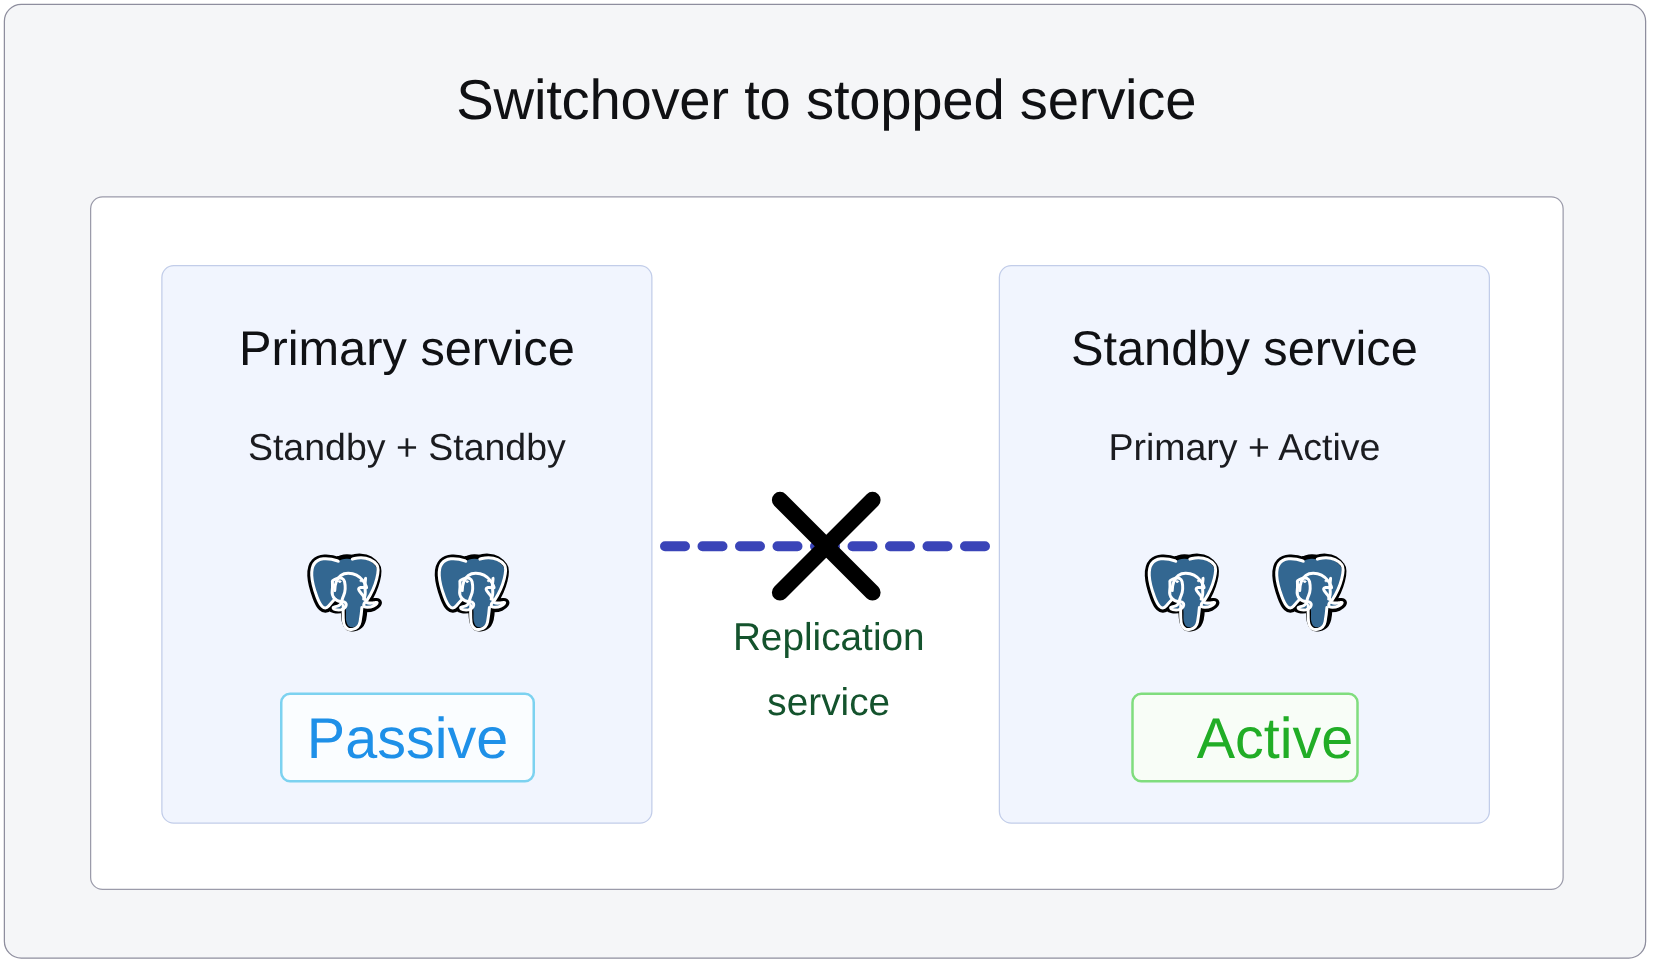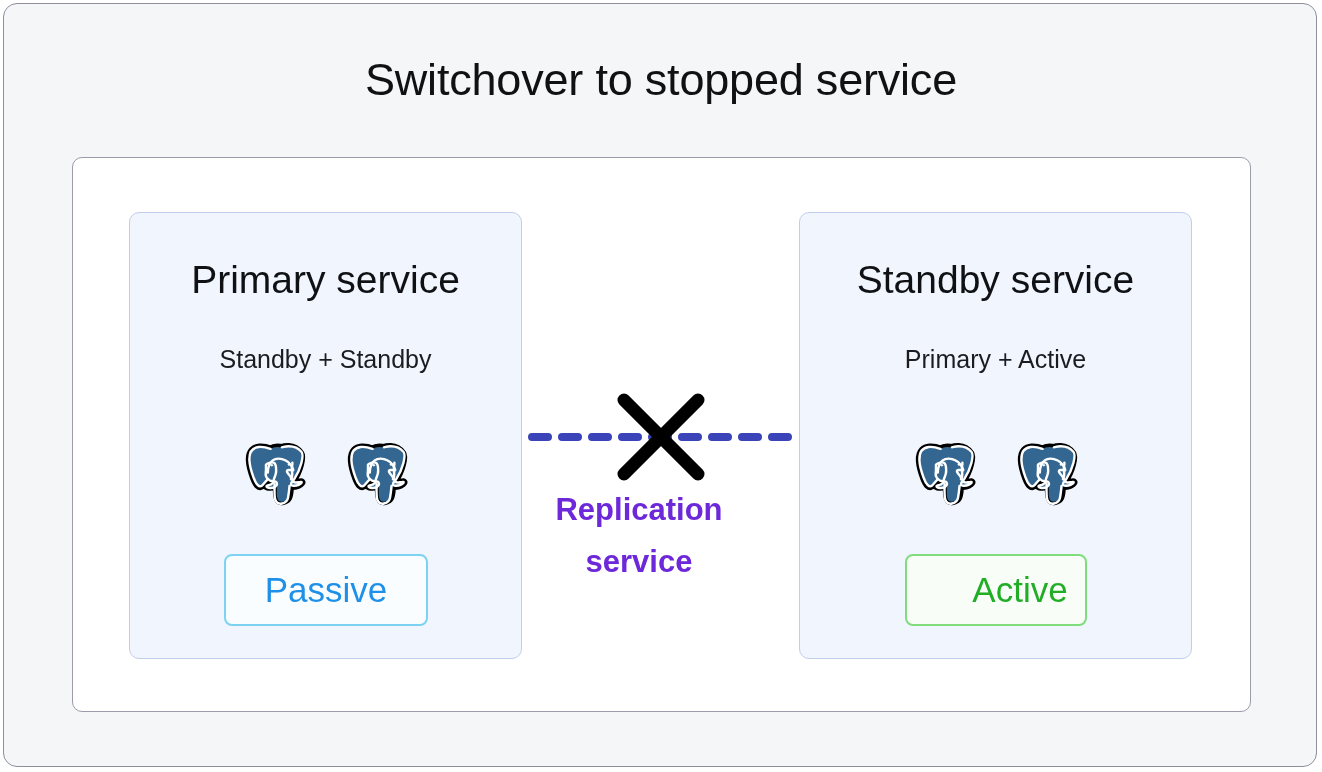--- a/index.html
+++ b/index.html
@@ -87,21 +87,21 @@
     line-height: 50px;
     white-space: nowrap;
   }
 
   .card-subtitle {
     position: absolute;
     left: 0;
     top: 127px;
     width: 100%;
     text-align: center;
-    font-size: 25px;
+    font-size: 30px;
     font-weight: 400;
     color: #1b1c20;
     line-height: 38px;
     white-space: nowrap;
   }
 
   
   .node-row {
     position: absolute;
     left: 0;
@@ -122,21 +122,21 @@
   
   .status-badge {
     position: absolute;
     top: 341px;
     height: 72px;
     box-sizing: border-box;
     display: flex;
     align-items: center;
     justify-content: center;
     border-radius: 8px;
-    font-size: 35px;
+    font-size: 46px;
     line-height: 40px;
     white-space: nowrap;
   }
   .status-badge.passive {
     left: 94px;
     width: 204px;
     background: #fafdff;
     border: 2.5px solid #7cd2f0;
     color: #1e90e8;
   }
@@ -159,27 +159,27 @@
   }
   .repl-cross {
     position: absolute;
     left: 616px;
     top: 392px;
     width: 90px;
     height: 90px;
   }
   .repl-caption {
     position: absolute;
-    left: 506px;
+    left: 530px;
     top: 484px;
     width: 266px;
     text-align: center;
     font-size: 31px;
-    font-weight: 700;
-    color: #6d28d9;
+    font-weight: 400;
+    color: #14532d;
     line-height: 52px;
   }
   .repl-caption .l1,
   .repl-caption .l2 { display: block; }
 </style>
 </head>
 <body>
 
 <div id="stage">
 

